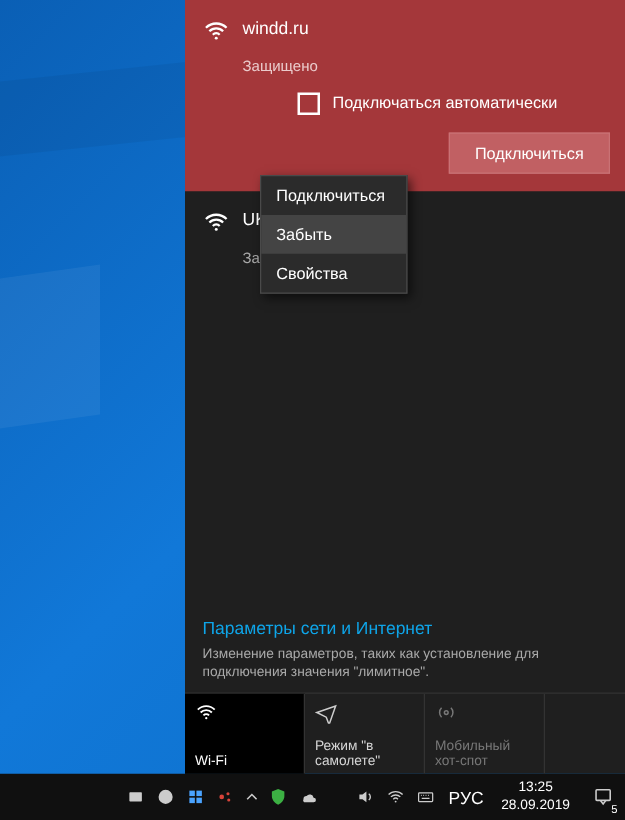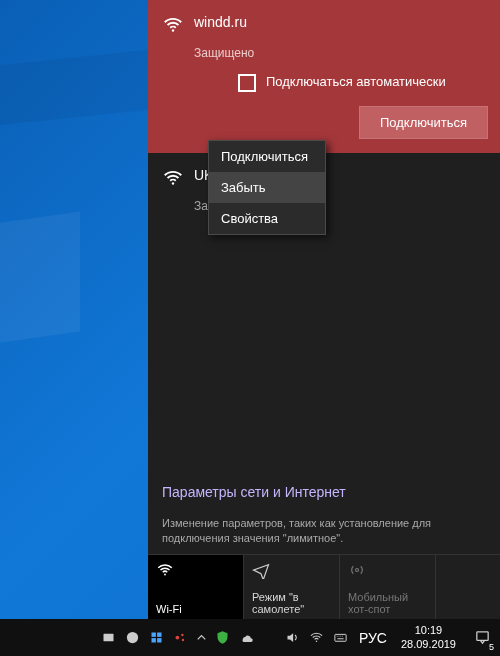--- a/index.html
+++ b/index.html
@@ -30,21 +30,21 @@
   .net-other .net-title { font-size:14px; }
   .net-other .net-sub { font-size:12px; color:#b8b8b8; }
 
   
   .ctx { position:absolute; left:60px; top:140px; width:118px; background:#2b2b2b; border:1px solid #4a4a4a; box-shadow:3px 3px 8px rgba(0,0,0,.6); }
   .ctx-item { padding:8px 12px; font-size:13px; cursor:pointer; }
   .ctx-item.hover { background:#444; }
 
   
   .settings { padding:10px 14px 8px; }
-  .settings-title { color:#c4b5fd; font-size:14px; margin-bottom:16px; cursor:pointer; }
+  .settings-title { color:#0ea5e9; font-size:14px; margin-bottom:6px; cursor:pointer; }
   .settings-desc { color:#a9a9a9; font-size:11px; line-height:1.35; }
 
   .tiles { display:flex; border-top:1px solid #333; }
   .tile { width:96px; height:64px; padding:6px 8px 4px; font-size:11px; color:#d6d6d6; display:flex; flex-direction:column; justify-content:space-between; cursor:pointer; border-right:1px solid #333; }
   .tile.active { background:#000000; color:#fff; }
   .tile.disabled { color:#777; }
   .tile-ico svg { width:18px; height:18px; }
 
   
   .taskbar { position:absolute; left:0; right:0; bottom:0; height:37px; background:#101010; display:flex; align-items:center; color:#fff; }
@@ -206,21 +206,21 @@
         </svg>
       </span>
     <span class="tray-item">
         <svg viewBox="0 0 24 24" fill="none" stroke="#ccc" stroke-width="1.6">
           <rect x="3" y="7" width="18" height="11" rx="1"></rect>
           <path d="M6 10h1M9 10h1M12 10h1M15 10h1M18 10h0M7 14h10"></path>
         </svg>
       </span>
     <span class="lang">РУС</span>
     <div class="clock">
-      <div>10:19</div>
+      <div>13:25</div>
       <div>28.09.2019</div>
     </div>
     <div class="notif">
       <svg viewBox="0 0 24 24" fill="none" stroke="#ccc" stroke-width="1.8">
           <rect x="4" y="4" width="16" height="12" rx="1"></rect>
           <path d="M9 16l3 4 3-4"></path>
         </svg>
       <span class="notif-badge">5</span>
     </div>
   </div>

